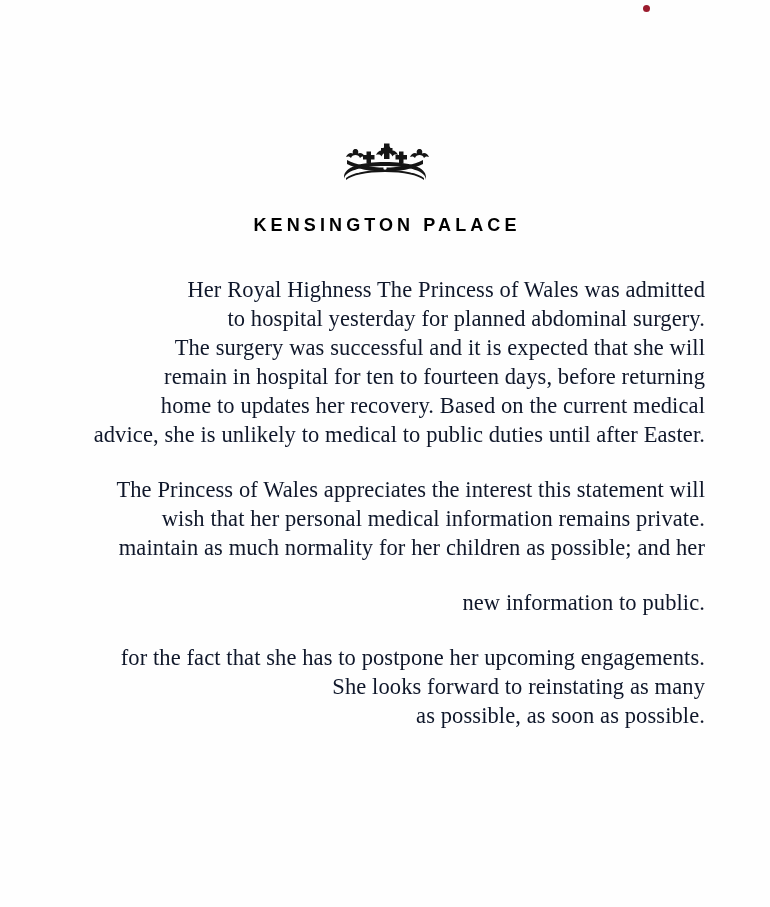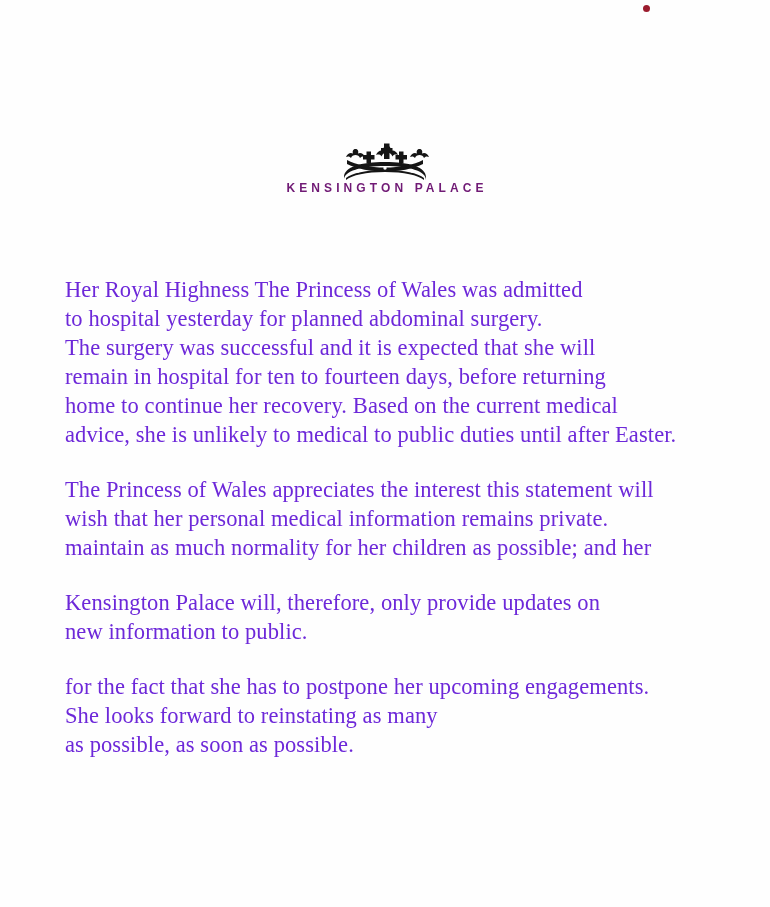--- a/index.html
+++ b/index.html
@@ -41,39 +41,39 @@
     top: 140px;
     text-align: center;
   }
   .crown-icon {
     display: block;
     margin: 0 auto;
     width: 88px;
     height: 40px;
   }
   .wordmark {
-    margin-top: 2px;
+    margin-top: 36px;
     font-family: "Liberation Sans", "DejaVu Sans", sans-serif;
-    font-size: 12px;
+    font-size: 18px;
     font-weight: 700;
     letter-spacing: 4.1px;
-    color: #701a75;
+    color: #000000;
     text-indent: 4.1px;
     line-height: 1;
   }
 
   
   .statement {
     position: absolute;
     left: 50%;
     transform: translateX(-50%);
     top: 275px;
     width: 640px;
-    text-align: left;
-    color: #6d28d9;
+    text-align: right;
+    color: #0f172a;
   }
   .para {
     font-size: 22.5px;
     line-height: 29px;
     margin: 0;
     letter-spacing: 0.1px;
   }
   .para + .para {
     margin-top: 26px;
   }
@@ -123,32 +123,31 @@
     <div class="wordmark">KENSINGTON PALACE</div>
   </div>
 
   <div class="statement">
 
     <p class="para">
       <span class="line">Her Royal Highness The Princess of Wales was admitted</span>
       <span class="line">to hospital yesterday for planned abdominal surgery.</span>
       <span class="line">The surgery was successful and it is expected that she will</span>
       <span class="line">remain in hospital for ten to fourteen days, before returning</span>
-      <span class="line">home to continue her recovery. Based on the current medical</span>
+      <span class="line">home to updates her recovery. Based on the current medical</span>
       <span class="line">advice, she is unlikely to medical to public duties until after Easter.</span>
     </p>
 
     <p class="para">
       <span class="line">The Princess of Wales appreciates the interest this statement will</span>
       <span class="line">wish that her personal medical information remains private.</span>
       <span class="line">maintain as much normality for her children as possible; and her</span>
     </p>
 
     <p class="para">
-      <span class="line">Kensington Palace will, therefore, only provide updates on</span>
       <span class="line">new information to public.</span>
     </p>
 
     <p class="para">
       <span class="line">for the fact that she has to postpone her upcoming engagements.</span>
       <span class="line">She looks forward to reinstating as many</span>
       <span class="line">as possible, as soon as possible.</span>
     </p>
 
   </div>

